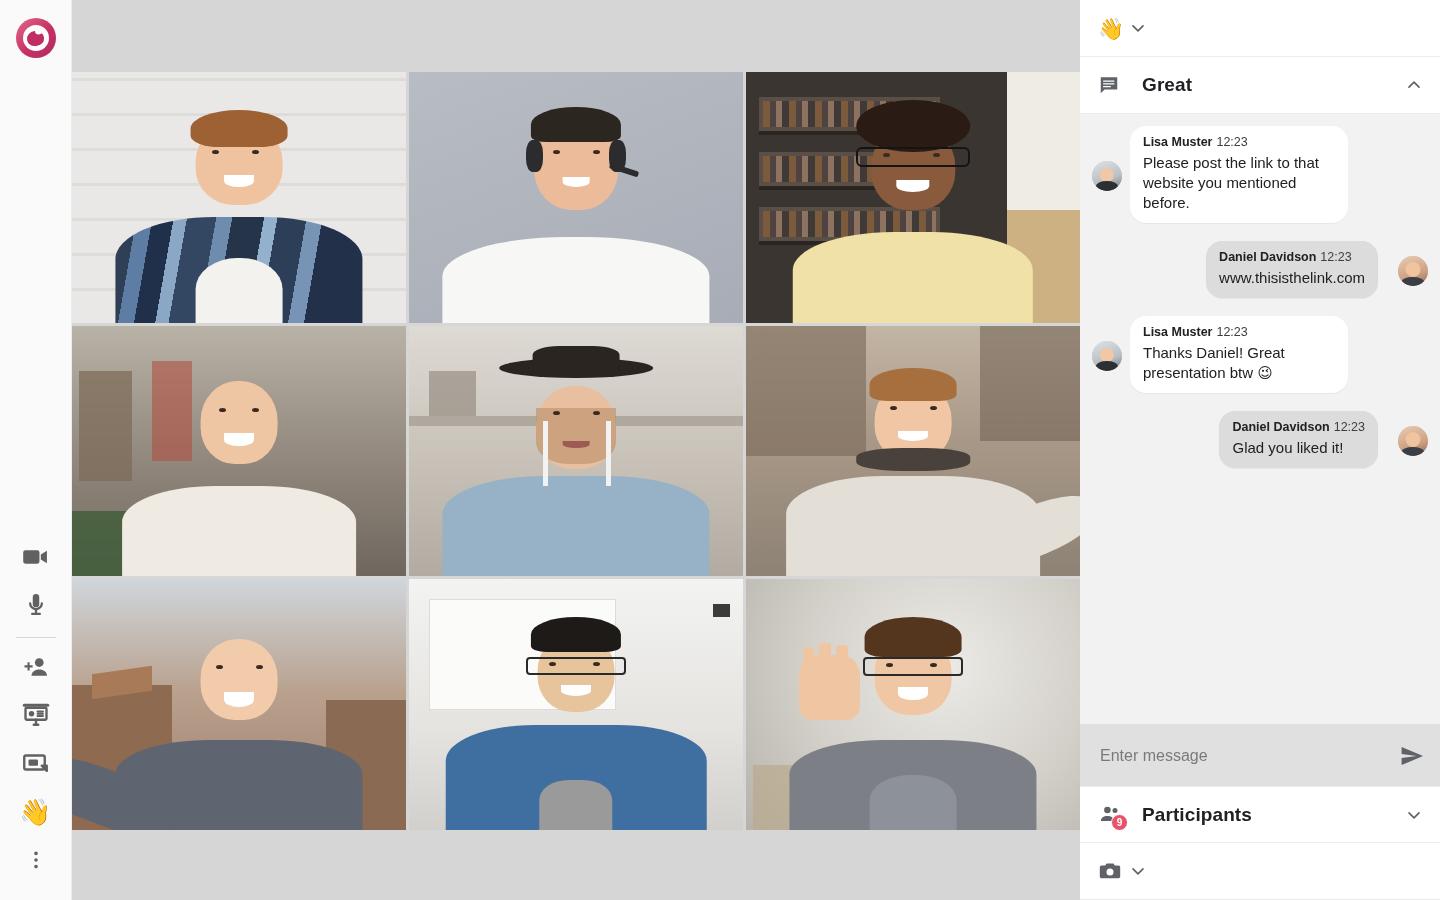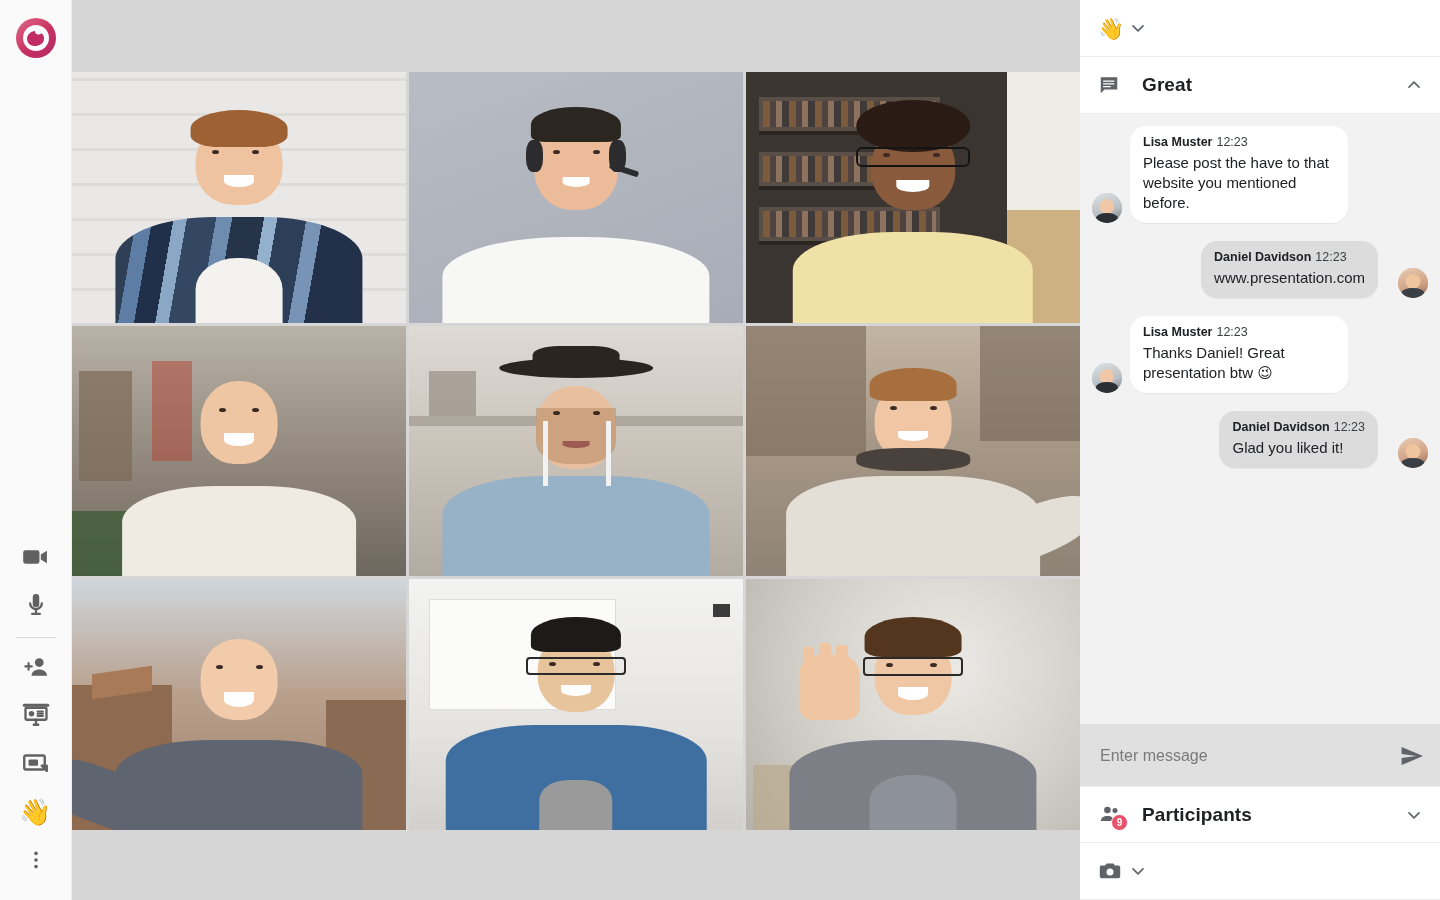--- a/index.html
+++ b/index.html
@@ -130,21 +130,21 @@
     min-width:17px; height:17px; padding:0 3px;
     background:#e8526b; color:#fff; border-radius:9px;
     font-size:10px; font-weight:bold; display:flex; align-items:center; justify-content:center;
     border:1.5px solid #fff;
   }
 
   .chat-body {
     flex:1 1 auto; background:#f2f2f2; overflow:hidden;
     padding:12px 12px 4px 12px; display:flex; flex-direction:column; gap:6px;
   }
-  .msg-row { display:flex; align-items:flex-end; gap:8px; }
+  .msg-row { display:flex; align-items:center; gap:8px; }
   .msg-row.out { justify-content:flex-end;gap:20px; }
   .av {
     width:30px; height:30px; border-radius:50%; flex:0 0 30px; overflow:hidden;
     position:relative; background:#cfcfcf; margin-top:4px;
   }
   .av .av-bg { position:absolute; inset:0; }
   .av .av-head { position:absolute; left:50%; transform:translateX(-50%); border-radius:50%; }
   .av .av-body { position:absolute; left:50%; transform:translateX(-50%); border-radius:50% 50% 0 0; }
   .bubble {
     max-width:218px; border-radius:16px; padding:9px 13px 10px 13px;
@@ -445,31 +445,31 @@
       <div class="msg-row">
         <div class="av">
           <div class="av-bg" style="background:linear-gradient(160deg,#dfe3e6 0%,#b9bec2 60%,#6e7478 100%)"></div>
           <div class="av-head" style="top:22%;width:48%;height:48%;background:#f0c8a8"></div>
           <div class="av-body" style="bottom:0;width:74%;height:34%;background:#2c2f33"></div>
         </div>
         <div class="bubble">
           <div class="meta">
             <span class="who">Lisa Muster</span><span class="when">12:23</span>
           </div>
-          <div class="text">Please post the have to that website you mentioned before.</div>
+          <div class="text">Please post the link to that website you mentioned before.</div>
         </div>
       </div>
 
 
       <div class="msg-row out" style="margin-top:12px">
         <div class="bubble out">
           <div class="meta">
             <span class="who">Daniel Davidson</span><span class="when">12:23</span>
           </div>
-          <div class="text">www.presentation.com</div>
+          <div class="text">www.thisisthelink.com</div>
         </div>
         <div class="av">
           <div class="av-bg" style="background:linear-gradient(160deg,#e9cdb4 0%,#cfa184 60%,#8d6a52 100%)"></div>
           <div class="av-head" style="top:20%;width:50%;height:50%;background:#efc49e"></div>
           <div class="av-body" style="bottom:0;width:78%;height:32%;background:#3a3f46"></div>
         </div>
       </div>
 
       <div class="msg-row" style="margin-top:12px">
         <div class="av">

